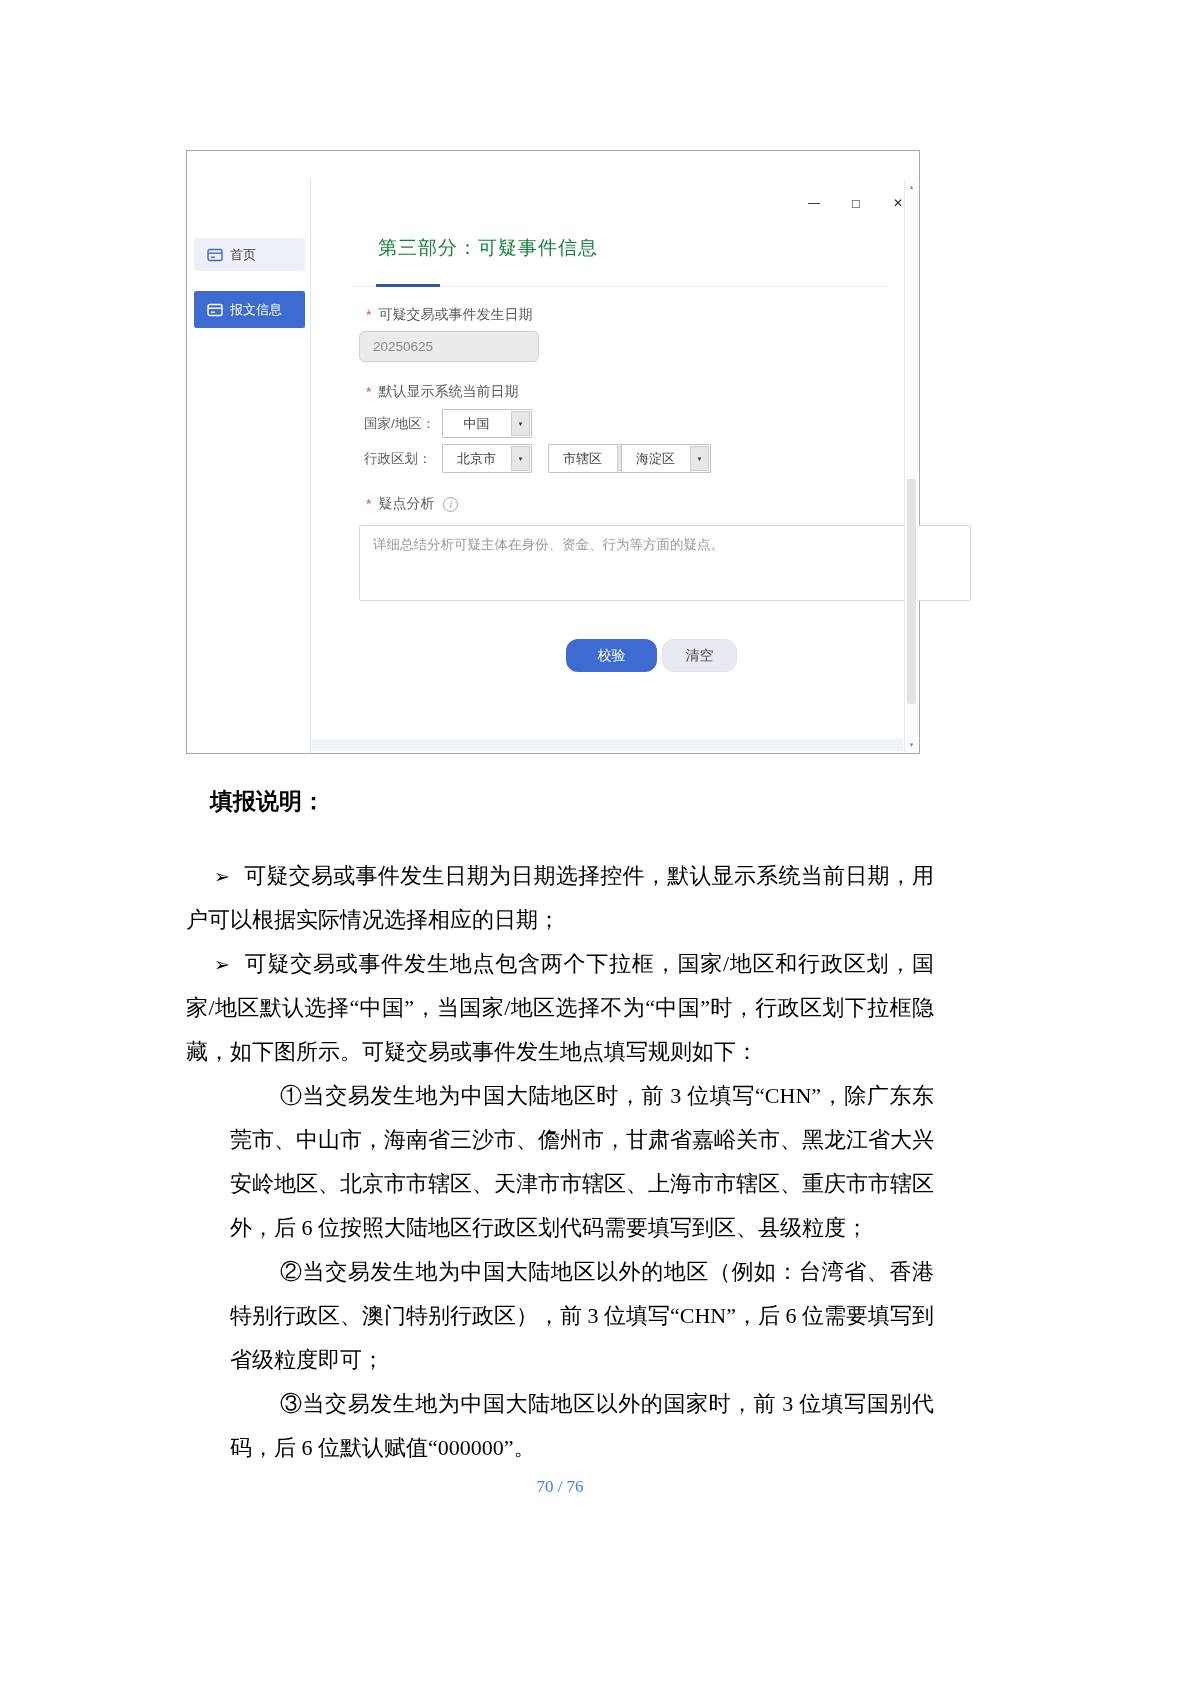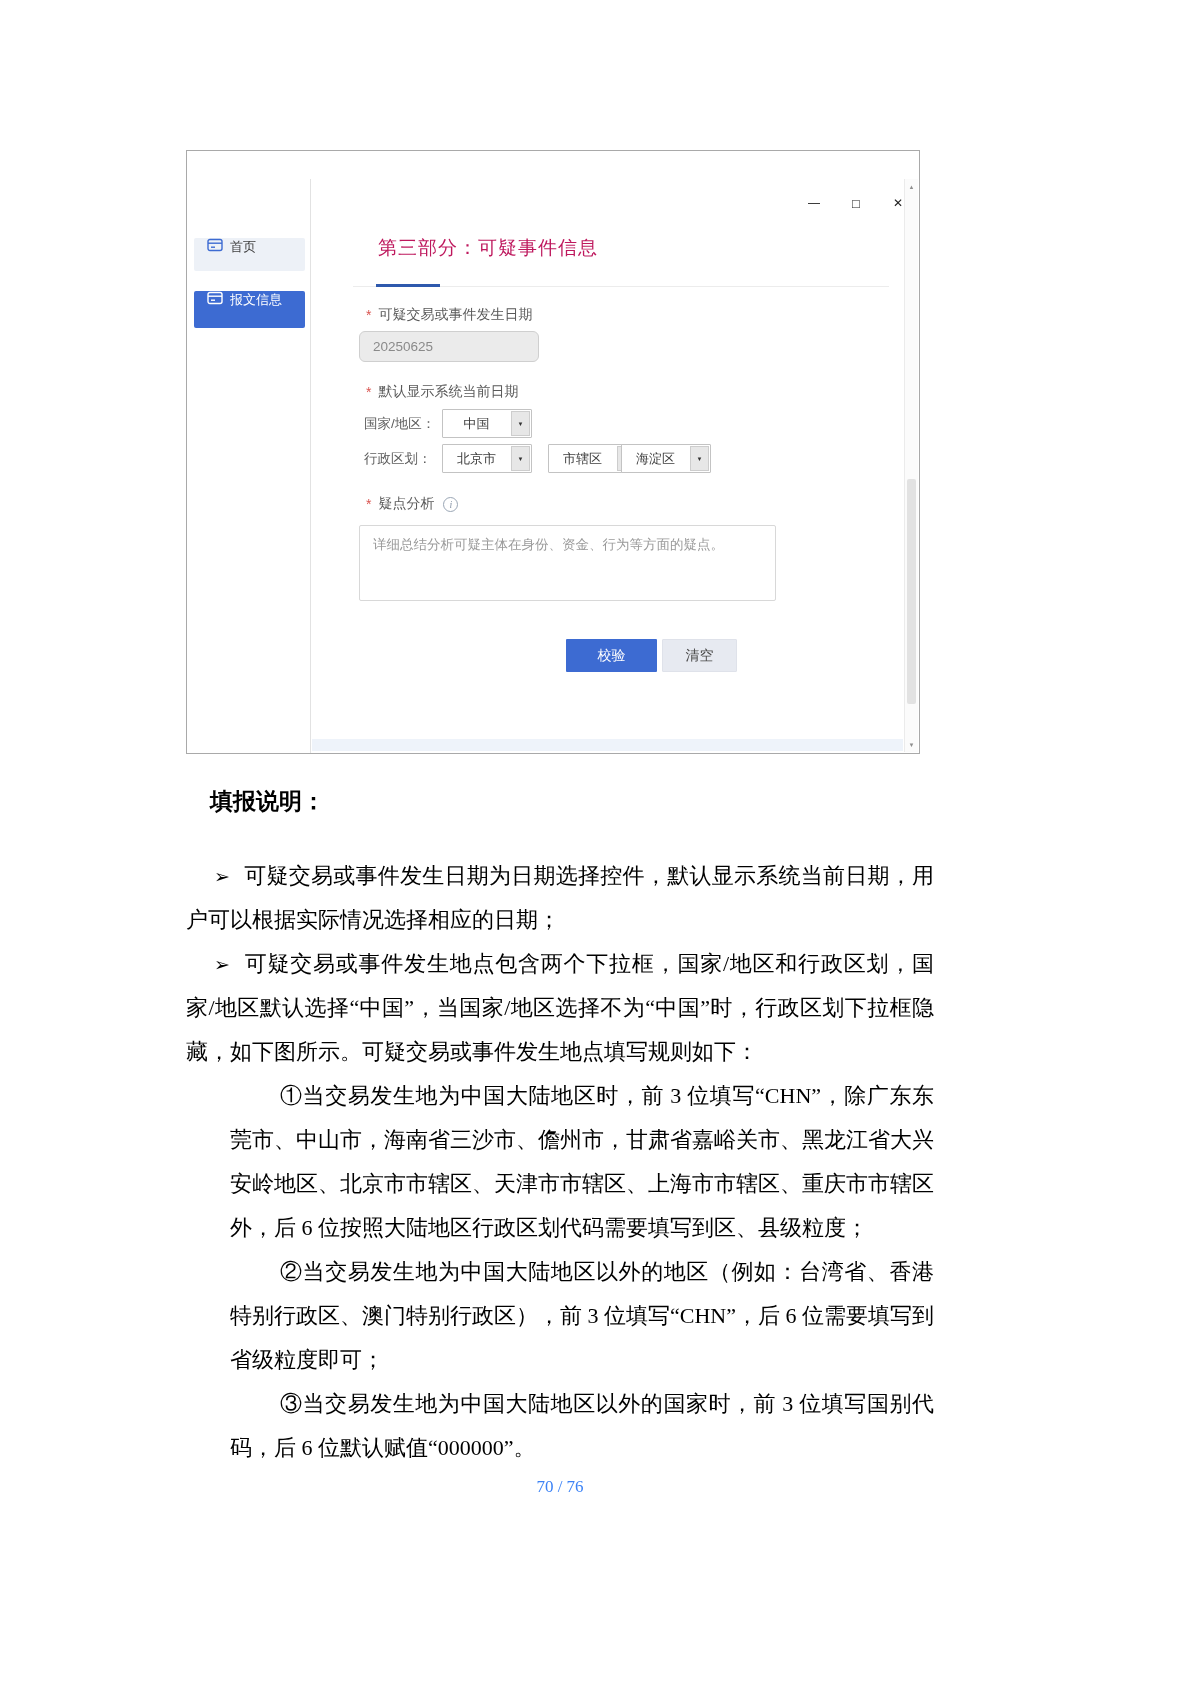--- a/index.html
+++ b/index.html
@@ -44,35 +44,35 @@
 
   
   .sidebar {
     position: absolute; left: 0; top: 28px; bottom: 0;
     width: 124px;
     border-right: 1px solid #e2e2e2;
     background: #ffffff;
   }
   .side-item {
     position: absolute; left: 7px; width: 111px;
-    display: flex; 
+    display: flex; align-items: center;
     padding-left: 13px;
     border-radius: 2px;
     font-size: 13px;
   }
   .side-item .si-icon { display: inline-flex; margin-right: 7px; }
   .side-item-home { top: 59px; height: 33px; background: #edf1f7; color: #3f3f3f; }
   .side-item-home .si-icon { color: #3d6bd2; }
   .side-item-msg { top: 112px; height: 37px; background: #3d6bd2; color: #ffffff; }
   .side-item-msg .si-icon { color: #ffffff; }
 
   
   .section-title {
     position: absolute; left: 191px; top: 84px;
-    font-size: 19px; color: #be185d; letter-spacing: 1px;
+    font-size: 19px; color: #15803d; letter-spacing: 1px;
   }
   .title-divider {
     position: absolute; left: 166px; right: 30px; top: 135px;
     height: 1px; background: #ececec;
   }
   .tab-underline {
     position: absolute; left: 189px; top: 133px;
     width: 64px; height: 3px; background: #2e59ad;
   }
 
@@ -108,32 +108,32 @@
   .info-icon {
     display: inline-flex; align-items: center; justify-content: center;
     width: 15px; height: 15px; margin-left: 9px;
     border: 1px solid #9aa6b5; border-radius: 50%;
     font-size: 10px; color: #8a97a8; font-style: italic;
     font-family: "Liberation Serif", serif;
   }
 
   .analysis-textarea {
     position: absolute; left: 172px; top: 374px;
-    width: 417px; height: 76px;
+    width: 612px; height: 76px;
     border: 1px solid #d8d8d8; border-radius: 2px;
     resize: none; outline: none;
     font-size: 13.5px; color: #444;
     padding: 10px 13px;
     font-family: "Liberation Sans", sans-serif;
   }
   .analysis-textarea::placeholder { color: #9a9a9a; }
 
   .btn {
     position: absolute; top: 488px; height: 33px;
-    border: none; border-radius: 1px;
+    border: none; border-radius: 12px;
     font-size: 14px; cursor: default;
     font-family: "Liberation Sans", sans-serif;
   }
   .btn-validate { left: 379px; width: 91px; background: #3d6bd2; color: #ffffff; }
   .btn-clear { left: 475px; width: 75px; background: #e7eaf1; color: #4a4a4a; border: 1px solid #dfe2ea; }
 
   
   .v-scrollbar {
     position: absolute; top: 28px; bottom: 1px; right: 1px; width: 14px;
     background: #fbfbfb; border-left: 1px solid #ebebeb;

